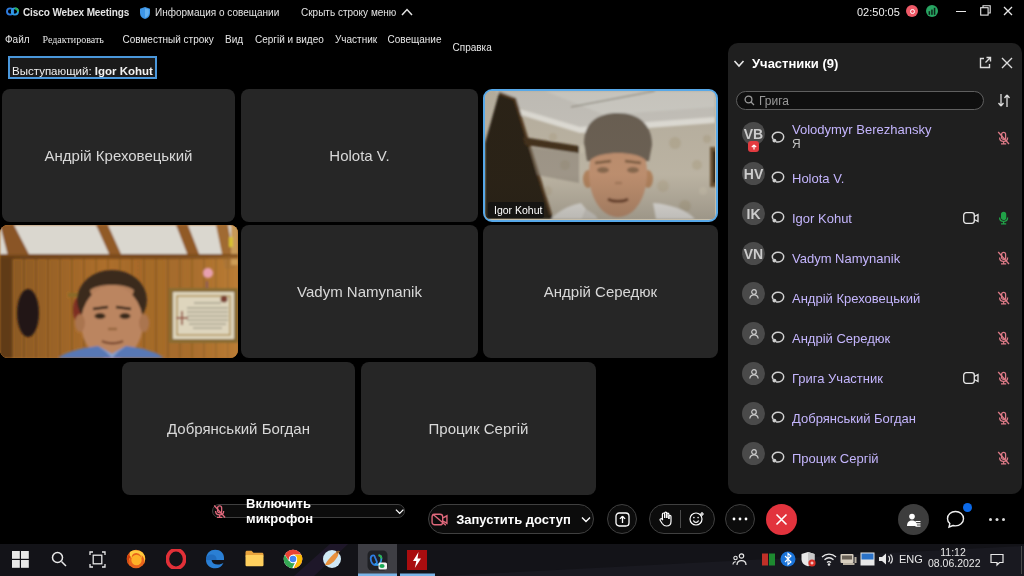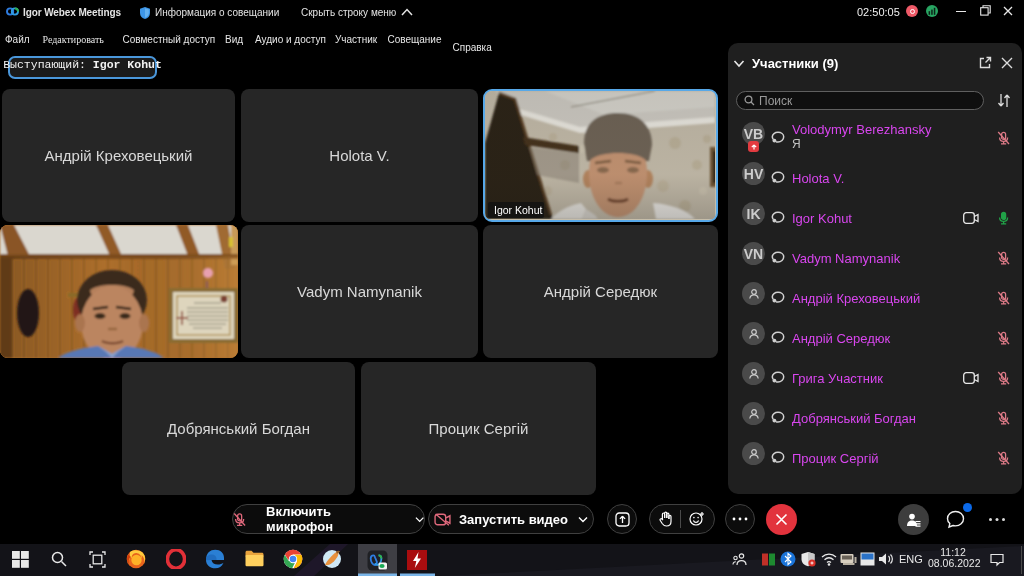--- a/index.html
+++ b/index.html
@@ -5,38 +5,38 @@
 html,body{margin:0;padding:0;background:#000;}
 #screen{position:relative;width:1024px;height:576px;background:#000;overflow:hidden;
   font-family:"Liberation Sans",sans-serif;-webkit-font-smoothing:antialiased;}
 .abs{position:absolute;}
 .tile{position:absolute;background:#262626;border-radius:8px;display:flex;align-items:center;justify-content:center;}
 .tname{color:#d8d8d8;font-size:15px;}
 .mrow{display:flex;align-items:center;position:absolute;height:22px;color:#e6e6e6;font-size:10px;}
 .prow{position:absolute;left:742px;width:268px;height:40px;}
 .avatar{position:absolute;left:0;top:4px;width:23px;height:23px;border-radius:50%;background:#4a4a4a;
   display:flex;align-items:center;justify-content:center;color:#cccccc;font-size:14px;font-weight:bold;}
-.pname{position:absolute;left:50px;top:13px;color:#d946ef;font-size:13px;white-space:nowrap;}
+.pname{position:absolute;left:50px;top:13px;color:#c4b5fd;font-size:13px;white-space:nowrap;}
 .hset{position:absolute;left:29px;top:13px;}
 .pmic{position:absolute;left:255px;top:13px;}
 .pcam{position:absolute;left:221px;top:14px;}
 .ctl{position:absolute;background:#0c0c0c;border:1px solid #404040;border-radius:15px;
   display:flex;align-items:center;justify-content:center;color:#fff;box-sizing:border-box;}
 </style>
 </head>
 <body>
 <div id="screen">
 
 <div class="abs" id="titlebar" style="left:0;top:0;width:1024px;height:25px;background:#000;"></div>
 <svg class="abs" style="left:6px;top:5px" width="13" height="13" viewBox="0 0 13 13">
   <circle cx="4.1" cy="6.5" r="3.1" fill="none" stroke="#2f7de1" stroke-width="1.9"></circle>
   <circle cx="8.9" cy="6.5" r="3.1" fill="none" stroke="#2f9ce1" stroke-width="1.9"></circle>
   <path d="M8.9 3.4 A3.1 3.1 0 0 1 12 6.5" fill="none" stroke="#30b44c" stroke-width="1.9"></path>
 </svg>
-<div class="abs" style="left:23px;top:7px;color:#e4e4e4;font-size:10px;font-weight:bold;letter-spacing:-0.1px;">Igor Webex Meetings</div>
+<div class="abs" style="left:23px;top:7px;color:#e4e4e4;font-size:10px;font-weight:bold;letter-spacing:-0.1px;">Cisco Webex Meetings</div>
 <svg class="abs" style="left:140px;top:7px" width="10" height="12" viewBox="0 0 10 12">
   <path d="M5 0 L10 1.8 V6 C10 9.3 7.8 11.2 5 12 C2.2 11.2 0 9.3 0 6 V1.8 Z" fill="#3d96e8"></path>
   <path d="M5 1.2 L5 10.8 C7 10 8.8 8.5 8.8 6 V2.6 Z" fill="#64b1f0"></path>
 </svg>
 <div class="abs" style="left:155px;top:7px;color:#e4e4e4;font-size:10px;">Информация о совещании</div>
 <div class="abs" style="left:301px;top:7px;color:#e4e4e4;font-size:10px;">Скрыть строку меню</div>
 <svg class="abs" style="left:401px;top:8px" width="12" height="8" viewBox="0 0 12 8">
   <path d="M1 7 L6 1.5 L11 7" fill="none" stroke="#e4e4e4" stroke-width="1.5"></path>
 </svg>
 <div class="abs" style="left:857px;top:6px;color:#f0f0f0;font-size:11px;">02:50:05</div>
@@ -52,28 +52,28 @@
 <svg class="abs" style="left:980px;top:5px" width="11" height="11" viewBox="0 0 11 11">
   <rect x="0.7" y="2.7" width="7.4" height="7.4" fill="none" stroke="#e8e8e8" stroke-width="1.1"></rect>
   <path d="M3 2.7 V0.8 H10.2 V8 H8.3" fill="none" stroke="#e8e8e8" stroke-width="1.1"></path>
 </svg>
 <svg class="abs" style="left:1003px;top:6px" width="10" height="10" viewBox="0 0 10 10">
   <path d="M1 1 L9 9 M9 1 L1 9" stroke="#e8e8e8" stroke-width="1.3"></path>
 </svg>
 
 <div class="mrow" style="left:5px;top:28px;">Файл</div>
 <div class="mrow" style="left:42.5px;top:28px;font-family:Liberation Serif, serif;">Редактировать</div>
-<div class="mrow" style="left:122.5px;top:28px;">Совместный доступ</div>
+<div class="mrow" style="left:122.5px;top:28px;">Совместный строку</div>
 <div class="mrow" style="left:225px;top:28px;">Вид</div>
-<div class="mrow" style="left:255px;top:28px;">Аудио и доступ</div>
+<div class="mrow" style="left:255px;top:28px;">Сергій и видео</div>
 <div class="mrow" style="left:335px;top:28px;">Участник</div>
 <div class="mrow" style="left:387.5px;top:28px;">Совещание</div>
 <div class="mrow" style="left:452.5px;top:36px;">Справка</div>
 
-<div class="abs" style="left:8px;top:56px;width:145px;height:19px;border:2px solid #4a97db;border-radius:7px;background:#1a1a1a;display:flex;align-items:flex-start;justify-content:center;white-space:nowrap;font-family:Liberation Mono, monospace;">
+<div class="abs" style="left:8px;top:56px;width:145px;height:19px;border:2px solid #4a97db;border-radius:0;background:#1a1a1a;display:flex;align-items:flex-end;justify-content:center;white-space:nowrap;">
   <span style="color:#f2f2f2;font-size:11.5px;">Выступающий: <b>Igor Kohut</b></span>
 </div>
 
 <div class="tile" style="left:2px;top:89px;width:233px;height:133px;">
       <span class="tname">Андрій Креховецький</span>
     </div>
 <div class="tile" style="left:241px;top:89px;width:237px;height:133px;">
       <span class="tname">Holota V.</span>
     </div>
 
@@ -218,21 +218,21 @@
   <path d="M8.5 1.5 H12.5 V5.5 M12.5 1.5 L7.5 6.5" fill="none" stroke="#dcdcdc" stroke-width="1.4"></path>
 </svg>
 <svg class="abs" style="left:1001px;top:57px" width="12" height="12" viewBox="0 0 12 12">
   <path d="M1 1 L11 11 M11 1 L1 11" stroke="#dcdcdc" stroke-width="1.4"></path>
 </svg>
 <div class="abs" style="left:736px;top:91px;width:248px;height:19px;background:#0f0f0f;border:1px solid #5f5f5f;border-radius:10px;box-sizing:border-box;"></div>
 <svg class="abs" style="left:744px;top:95px" width="11" height="11" viewBox="0 0 11 11">
   <circle cx="4.5" cy="4.5" r="3.4" fill="none" stroke="#9a9a9a" stroke-width="1.3"></circle>
   <path d="M7 7 L10 10" stroke="#9a9a9a" stroke-width="1.3"></path>
 </svg>
-<div class="abs" style="left:759px;top:94px;color:#9a9a9a;font-size:12px;">Поиск</div>
+<div class="abs" style="left:759px;top:94px;color:#9a9a9a;font-size:12px;">Грига</div>
 <svg class="abs" style="left:997px;top:93px" width="14" height="15" viewBox="0 0 14 15">
   <path d="M4 1 V13 M4 13 L1.5 10 M4 13 L6.5 10" stroke="#dcdcdc" stroke-width="1.3" fill="none"></path>
   <path d="M10 14 V2 M10 2 L7.5 5 M10 2 L12.5 5" stroke="#dcdcdc" stroke-width="1.3" fill="none"></path>
 </svg>
 
 <div class="prow" style="top:118px;">
   <div class="avatar">VB</div>
   <div class="abs" style="left:6px;top:23px;width:11px;height:11px;border-radius:3px;background:#e23b40;"></div>
   <svg class="abs" style="left:8.5px;top:25.5px" width="6" height="6" viewBox="0 0 6 6">
         <path d="M3 5.5 V1 M3 1 L0.8 3.2 M3 1 L5.2 3.2" stroke="#fff" stroke-width="1.2" fill="none"></path>
@@ -398,21 +398,21 @@
   <svg class="pmic" width="13" height="14" viewBox="0 0 13 14">
         <g stroke="#dd7a87" stroke-width="1.3" fill="none">
           <rect x="4.6" y="1.4" width="4" height="7" rx="2"></rect>
           <path d="M2.6 6.5 C2.6 9 4.2 10.4 6.6 10.4 C9 10.4 10.6 9 10.6 6.5"></path>
           <path d="M6.6 10.6 V12.6 M4 12.8 H9.2"></path>
           <path d="M1.2 1 L12 13"></path>
         </g>
       </svg>
 </div>
 
-<div class="ctl" style="left:232px;top:504px;width:193px;height:30px;gap:12px;">
+<div class="ctl" style="left:212px;top:504px;width:193px;height:14px;gap:12px;">
   <svg width="14" height="15" viewBox="0 0 13 14" style="margin-right:8px;">
         <g stroke="#e0697c" stroke-width="1.3" fill="none">
           <rect x="4.6" y="1.4" width="4" height="7" rx="2"></rect>
           <path d="M2.6 6.5 C2.6 9 4.2 10.4 6.6 10.4 C9 10.4 10.6 9 10.6 6.5"></path>
           <path d="M6.6 10.6 V12.6 M4 12.8 H9.2"></path>
           <path d="M1.2 1 L12 13"></path>
         </g>
       </svg>
   <span style="font-size:13px;font-weight:bold;">Включить микрофон</span>
   <svg width="10" height="7" viewBox="0 0 10 7" style="margin-left:10px;">
@@ -420,21 +420,21 @@
       </svg>
 </div>
 <div class="ctl" style="left:428px;top:504px;width:166px;height:30px;">
   <svg width="17" height="13" viewBox="0 0 16 12" style="margin-right:8px;">
         <g stroke="#e0697c" stroke-width="1.3" fill="none">
           <rect x="1" y="1" width="10" height="10" rx="2.5"></rect>
           <path d="M11.3 4.5 L15 2.5 V9.5 L11.3 7.5"></path>
           <path d="M1.5 0.8 L14 11.4"></path>
         </g>
       </svg>
-  <span style="font-size:13px;font-weight:bold;">Запустить видео</span>
+  <span style="font-size:13px;font-weight:bold;">Запустить доступ</span>
   <svg width="10" height="7" viewBox="0 0 10 7" style="margin-left:10px;">
         <path d="M1 1.5 L5 5.5 L9 1.5" fill="none" stroke="#fff" stroke-width="1.4"></path>
       </svg>
 </div>
 <div class="ctl" style="left:607px;top:504px;width:30px;height:30px;border-radius:50%;">
   <svg width="15" height="15" viewBox="0 0 15 15">
         <rect x="1" y="1" width="13" height="13" rx="3.2" fill="none" stroke="#fff" stroke-width="1.3"></rect>
         <path d="M7.5 11 V4.6 M7.5 4.3 L4.9 6.9 M7.5 4.3 L10.1 6.9" stroke="#fff" stroke-width="1.3" fill="none"></path>
       </svg>
 </div>

